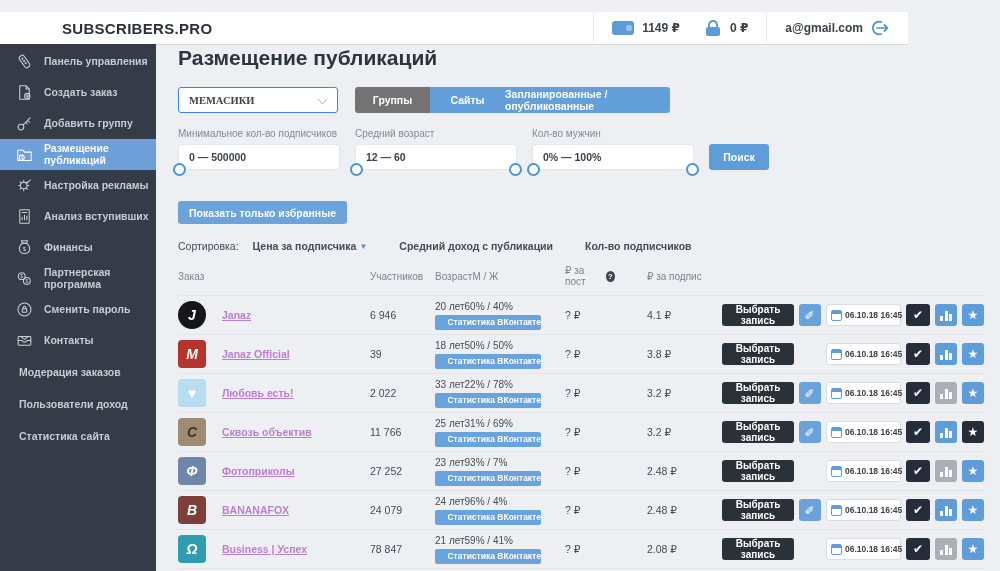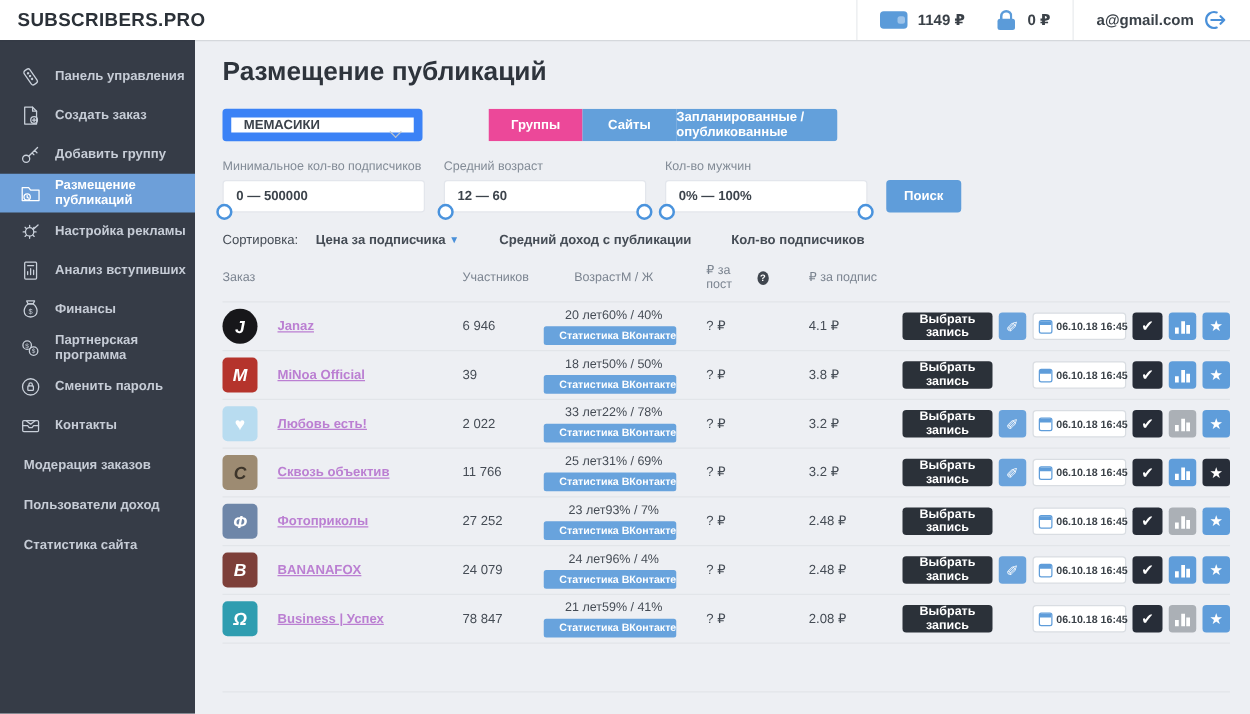--- a/index.html
+++ b/index.html
@@ -3,22 +3,22 @@
 <meta charset="utf-8">
 <style>
   * { margin:0; padding:0; box-sizing:border-box; }
   html,body { width:1000px; height:571px; }
   body {
     position:relative; overflow:hidden;
     font-family:"Liberation Sans","DejaVu Sans",sans-serif;
     background:#edeff3; color:#454c55;
   }
   
-  .topbar { position:absolute; top:0; left:0; width:1000px; height:32px; background:#fff;
-            box-shadow:0 1px 0 rgba(40,50,60,.12); z-index:20; display:flex; align-items:center; }
+  .topbar { position:absolute; top:12px; left:0; width:908px; height:32px; background:#fff;
+            box-shadow:0 1px 0 rgba(40,50,60,.12); z-index:20; display:flex; align-items:center;padding-left:48px; }
   .logo { font-size:15px; font-weight:bold; letter-spacing:.3px; color:#2b3138; margin-left:14px; }
   .tb-right { margin-left:auto; height:100%; display:flex; }
   .tb-sec { height:100%; display:flex; align-items:center; border-left:1px solid #e9ebee; padding:0 18px; gap:8px; }
   .tb-amount { font-size:12px; font-weight:bold; color:#3a4148; }
   .wallet-ic { width:22px; height:14px; background:#5b9bd9; border-radius:3px; position:relative; }
   .wallet-ic:after{ content:""; position:absolute; right:2px; top:4px; width:6px; height:6px; background:#9cc3ea; border-radius:2px;}
   .lock-ic { width:14px; height:16px; position:relative; margin-right:2px;}
   .lock-ic .sh{ position:absolute; top:0; left:2px; width:10px; height:9px; border:2px solid #5b9bd9; border-bottom:none; border-radius:5px 5px 0 0;}
   .lock-ic .bd{ position:absolute; bottom:0; left:0; width:14px; height:9px; background:#5b9bd9; border-radius:2px;}
   .tb-email { font-size:12px; font-weight:bold; color:#3a4148; }
@@ -29,28 +29,28 @@
   .sb-item.active { background:#6d9fd9; color:#fff; }
   .sb-ico { width:22px; height:20px; margin-right:9px; display:flex; align-items:center; justify-content:center; flex:none;}
   .sb-ico svg { stroke:#c9d0da; fill:none; stroke-width:1.3; stroke-linecap:round; stroke-linejoin:round;}
   .sb-item.active .sb-ico svg { stroke:#fff; }
   .sb-label { font-size:10.5px; font-weight:bold; line-height:1.1; }
   .sb-item.no-icon { padding-left:19px; margin-top:1px; }
   
   .main { position:absolute; left:156px; top:32px; right:0; bottom:0; padding:14px 16px 0 22px; }
   .page-title { font-size:21px; font-weight:bold; color:#2e343c; margin-bottom:17px; }
   .controls-row { display:flex; gap:17px; margin-bottom:15px; }
-  .group-select { width:160px; height:26px; background:#fff; border:7px solid #3b82f6; border-radius:3px;
-                  display:flex; align-items:center; padding:0 10px; cursor:pointer; position:relative;}
+  .group-select { width:160px; height:26px; background:#fff; border:1px solid #3b82f6; border-radius:3px;
+                  display:flex; align-items:center; padding:0 10px; cursor:pointer; position:relative;font-family:Liberation Serif, serif;}
   .group-select .val { font-size:10.5px; font-weight:bold; color:#3c434b; }
   .chev { position:absolute; right:11px; top:8px; width:7px; height:7px; border-right:1.6px solid #b9c2cc; border-bottom:1.6px solid #b9c2cc; transform:rotate(45deg); }
   .tabs { display:flex; width:315px; height:26px; border-radius:3px; overflow:hidden; }
   .tab { background:#63a0db; color:#fff; font-size:10.5px; font-weight:bold; display:flex; align-items:center; justify-content:center; cursor:pointer; }
   .tab:nth-child(1){ width:75px; } .tab:nth-child(2){ width:75px; } .tab:nth-child(3){ flex:1; }
-  .tab.active { background:#ec4899;margin-left:36px; }
+  .tab.active { background:#737373; }
   
   .filters-row { display:flex; gap:15px; align-items:flex-end; }
   .filter { width:162px; }
   .f-label { font-size:10px; color:#828b96; margin-bottom:5px; }
   .f-input { position:relative; height:26px; background:#fff; border:1px solid #e3e6ec; border-radius:3px;
              display:flex; align-items:center; padding:0 10px; }
   .f-val { font-size:10.5px; font-weight:bold; color:#3c434b; }
   .handle { position:absolute; width:13px; height:13px; background:#fff; border:2px solid #4a93dd; border-radius:50%; bottom:-7px; cursor:pointer; }
   .handle.left{ left:-6px; } .handle.right{ right:-6px; }
   .btn-search { width:60px; height:26px; background:#5f9dda; border:none; border-radius:3px; color:#fff; font-size:10.5px; font-weight:bold; cursor:pointer; font-family:inherit;}
@@ -59,21 +59,21 @@
   
   .sort-row { display:flex; align-items:center; margin-top:16px; font-size:10.5px; color:#454c55; }
   .sort-row .s-label { margin-right:14px; color:#454c55;}
   .sort-opt { margin-right:32px; cursor:pointer; font-weight:bold; color:#454c55; }
   .sort-opt .caret { color:#4a90d9; font-size:8px; vertical-align:1px; margin-left:3px;}
   
   .thead { display:flex; align-items:center; margin-top:13px; padding-bottom:8px; font-size:10px; color:#7b8490; }
   .col1 { width:192px; display:flex; align-items:center; flex:none;}
   .col-members { width:65px; flex:none; }
   .col-age { width:112px; flex:none; margin-right:8px; }
-  .col-age .l1 { display:flex; justify-content:center; font-size:10px; }
+  .col-age .l1 { display:flex; justify-content:flex-start; font-size:10px; }
   .col-post { width:60px; flex:none; padding-left:10px; display:flex; align-items:center; gap:4px;}
   .col-sub { width:95px; flex:none; padding-left:32px; }
   .info-dot { width:11px; height:11px; background:#40464e; color:#fff; border-radius:50%; font-size:7.5px; font-weight:bold;
               display:inline-flex; align-items:center; justify-content:center; cursor:pointer;}
   .rows { border-top:1px solid #e2e5e9; }
   .trow { display:flex; align-items:center; min-height:39px; border-bottom:1px solid #e2e5e9; padding:4px 0; }
   .avatar { width:28px; height:28px; border-radius:4px; margin-right:16px; flex:none; display:flex; align-items:center; justify-content:center;
             font-size:14px; font-weight:bold; font-style:italic; }
   .avatar.round { border-radius:50%; }
   .g-name { font-size:10.5px; font-weight:bold; color:#bb7fd2; text-decoration:underline; cursor:pointer; word-break:break-word; padding-right:8px;}
@@ -284,20 +284,21 @@
       <div class="f-input">
         <span class="f-val">0% — 100%</span>
       <span class="handle left"></span>
           <span class="handle right"></span>
         </div>
     </div>
       <button class="btn-search">Поиск</button>
   </div>
   
 
+  <button class="btn-fav">Показать только избранные</button>
 
   <div class="sort-row">
     <span class="s-label">Сортировка:</span>
   <span class="sort-opt"><span class="t">Цена за подписчика</span><span class="caret">▼</span></span>
       <span class="sort-opt"><span class="t">Средний доход с публикации</span></span>
       <span class="sort-opt"><span class="t">Кол-во подписчиков</span></span>
     </div>
   
 
   <div class="thead">
@@ -354,21 +355,21 @@
         <button class="sq btn-star">
             <span>★</span>
           </button>
       </div>
     </div>
       <div class="trow">
       <div class="col1">
         <span class="avatar" style="background: rgb(181, 52, 44); color: rgb(255, 255, 255);">
             <span>M</span>
           </span>
-        <span class="g-name">MiNoa Official</span>
+        <span class="g-name">Janaz Official</span>
       </div>
       <div class="col-members num">39</div>
       <div class="col-age">
         <div class="l1">
           <span>18 лет</span>
           <span>50% / 50%</span>
         </div>
         <button class="btn-vk">Статистика ВКонтакте</button>
       </div>
       <div class="col-post num">? ₽</div>

